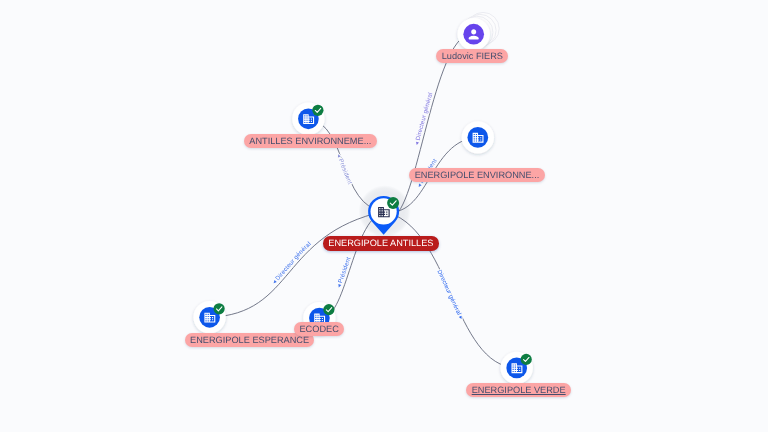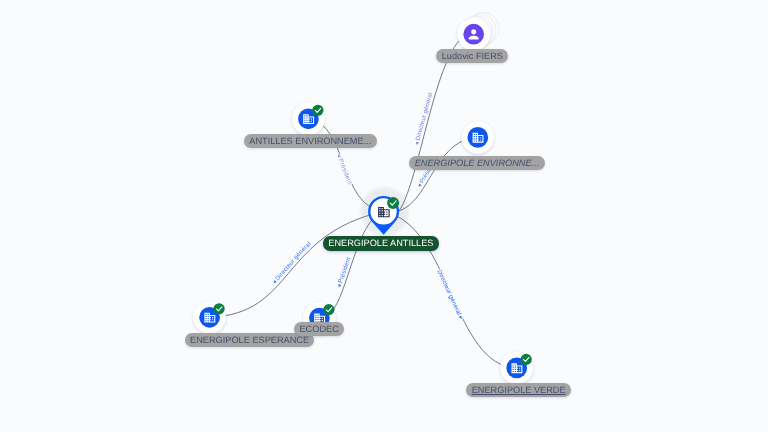--- a/index.html
+++ b/index.html
@@ -3,25 +3,25 @@
 <meta charset="utf-8">
 <style>
   html,body{margin:0;padding:0;}
   body{width:768px;height:432px;background:#fafbfd;font-family:"Liberation Sans",sans-serif;overflow:hidden;
        -webkit-font-smoothing:antialiased;text-rendering:geometricPrecision;}
   #stage{position:relative;width:768px;height:432px;background:#fafbfd;}
   svg.layer{position:absolute;left:0;top:0;}
   .edgeline{fill:none;stroke:#5b6175;stroke-width:.85;}
   .edgetext{font-family:"Liberation Sans",sans-serif;font-size:6.1px;letter-spacing:.12px;}
   .nodelabel{
-    position:absolute;background:#a3a3a3;color:#454e6d;font-size:9.2px;line-height:14.4px;
+    position:absolute;background:#fca5a5;color:#454e6d;font-size:9.2px;line-height:14.4px;
     height:14.4px;padding:0 5.3px;border-radius:7.2px;white-space:nowrap;
     box-shadow:0 1px 2.5px rgba(40,55,100,.16);letter-spacing:0;
   }
-  .nodelabel.sel{background:#14532d;color:#fff;box-shadow:0 1px 3px rgba(10,60,160,.30);}
+  .nodelabel.sel{background:#b91c1c;color:#fff;box-shadow:0 1px 3px rgba(10,60,160,.30);}
 </style>
 </head>
 <body>
 
 <div id="stage">
 
 <svg class="layer" width="768" height="432" viewBox="0 0 768 432" id="halos">
   <defs>
     <radialGradient id="haloGrad">
       <stop offset="0%" stop-color="#e9ebef"></stop>
@@ -171,17 +171,17 @@
       </g>
       <g>
         <text class="edgetext" fill="none" stroke="#fafbfd" stroke-width="2.2" stroke-linejoin="round" dy="3"><textPath href="#p-e6" startOffset="51.6%" text-anchor="middle">Directeur général ▸</textPath></text>
         <text class="edgetext" fill="#2864ef" dy="3"><textPath href="#p-e6" startOffset="51.6%" text-anchor="middle">Directeur général ▸</textPath></text>
       </g>
     </svg>
 
 <div class="nodelabel sel" style="left: 323px; top: 236.2px;">ENERGIPOLE ANTILLES</div>
     <div class="nodelabel" style="left: 436.4px; top: 48.7px;">Ludovic FIERS</div>
     <div class="nodelabel" style="left: 244px; top: 133.5px;">ANTILLES ENVIRONNEME...</div>
-    <div class="nodelabel" style="left: 409.4px; top: 156px; font-style: italic;">ENERGIPOLE ENVIRONNE...</div>
+    <div class="nodelabel" style="left: 409.4px; top: 168px;">ENERGIPOLE ENVIRONNE...</div>
     <div class="nodelabel" style="left: 146.8px; top: 332.6px; margin-left: 38px;">ENERGIPOLE ESPERANCE</div>
     <div class="nodelabel" style="left: 294.2px; top: 322px;">ECODEC</div>
     <div class="nodelabel" style="left: 466.4px; top: 382.9px; text-decoration: underline;">ENERGIPOLE VERDE</div>
   </div>
 
 </body></html>

